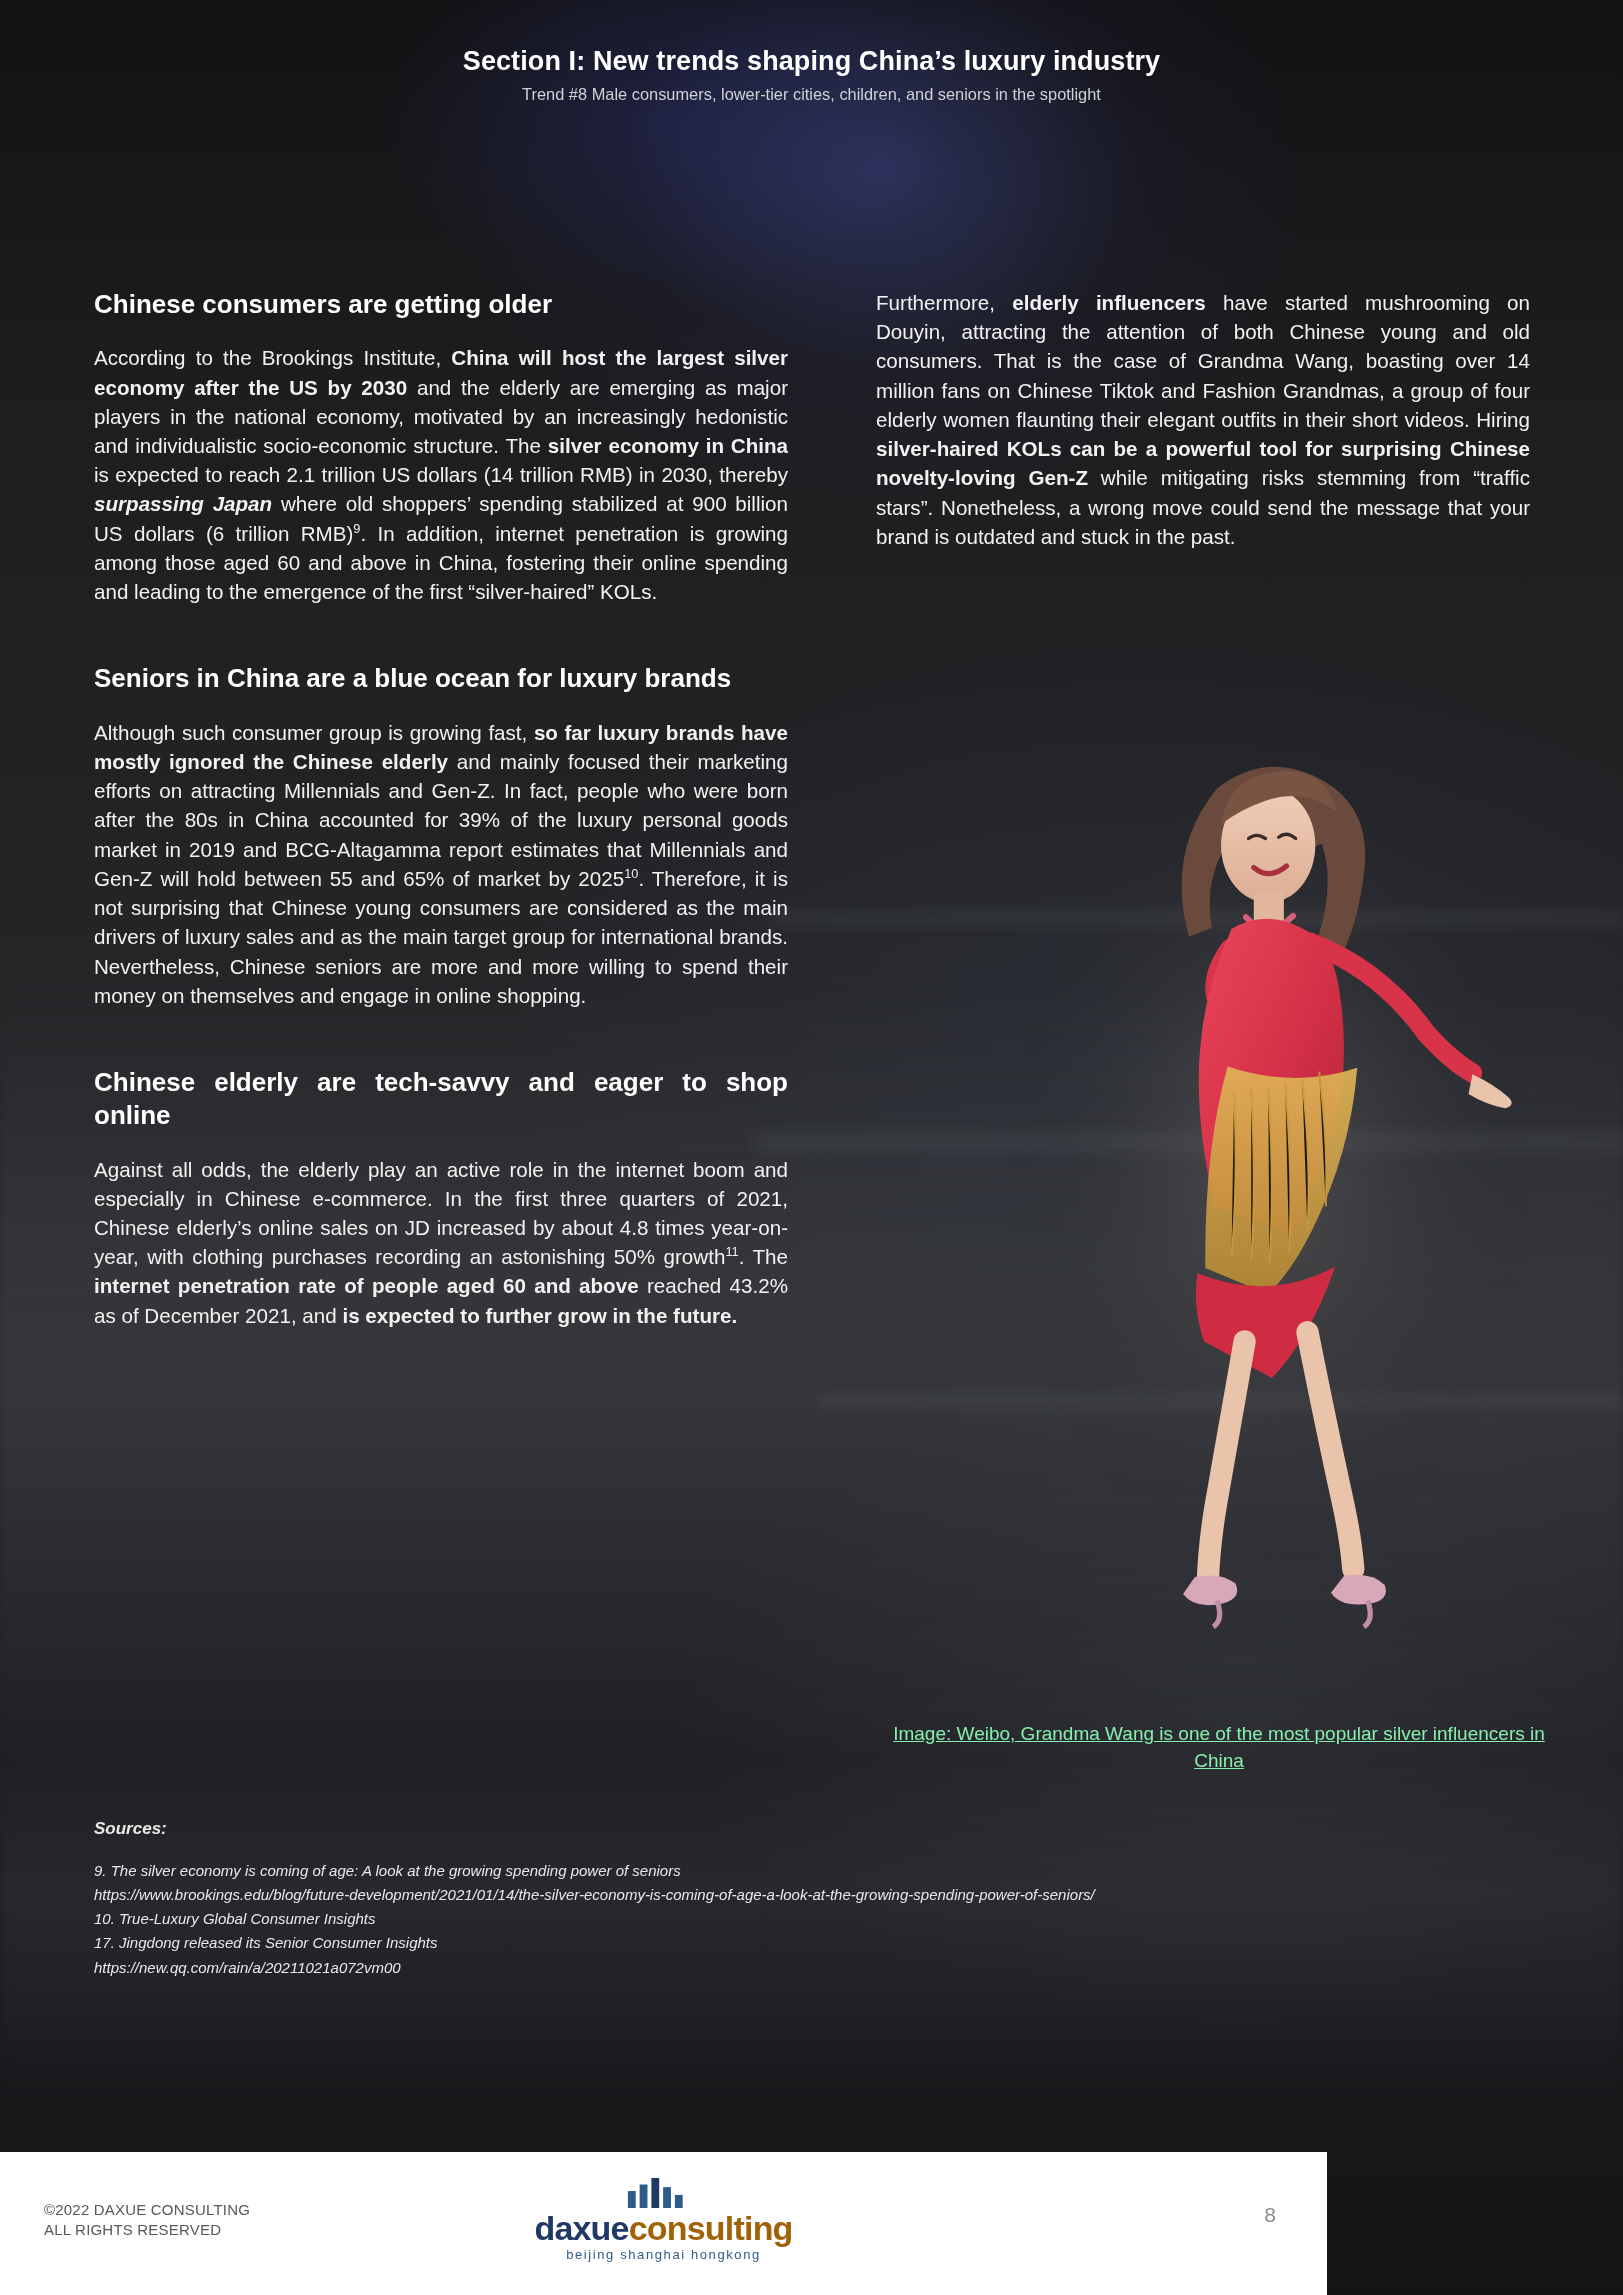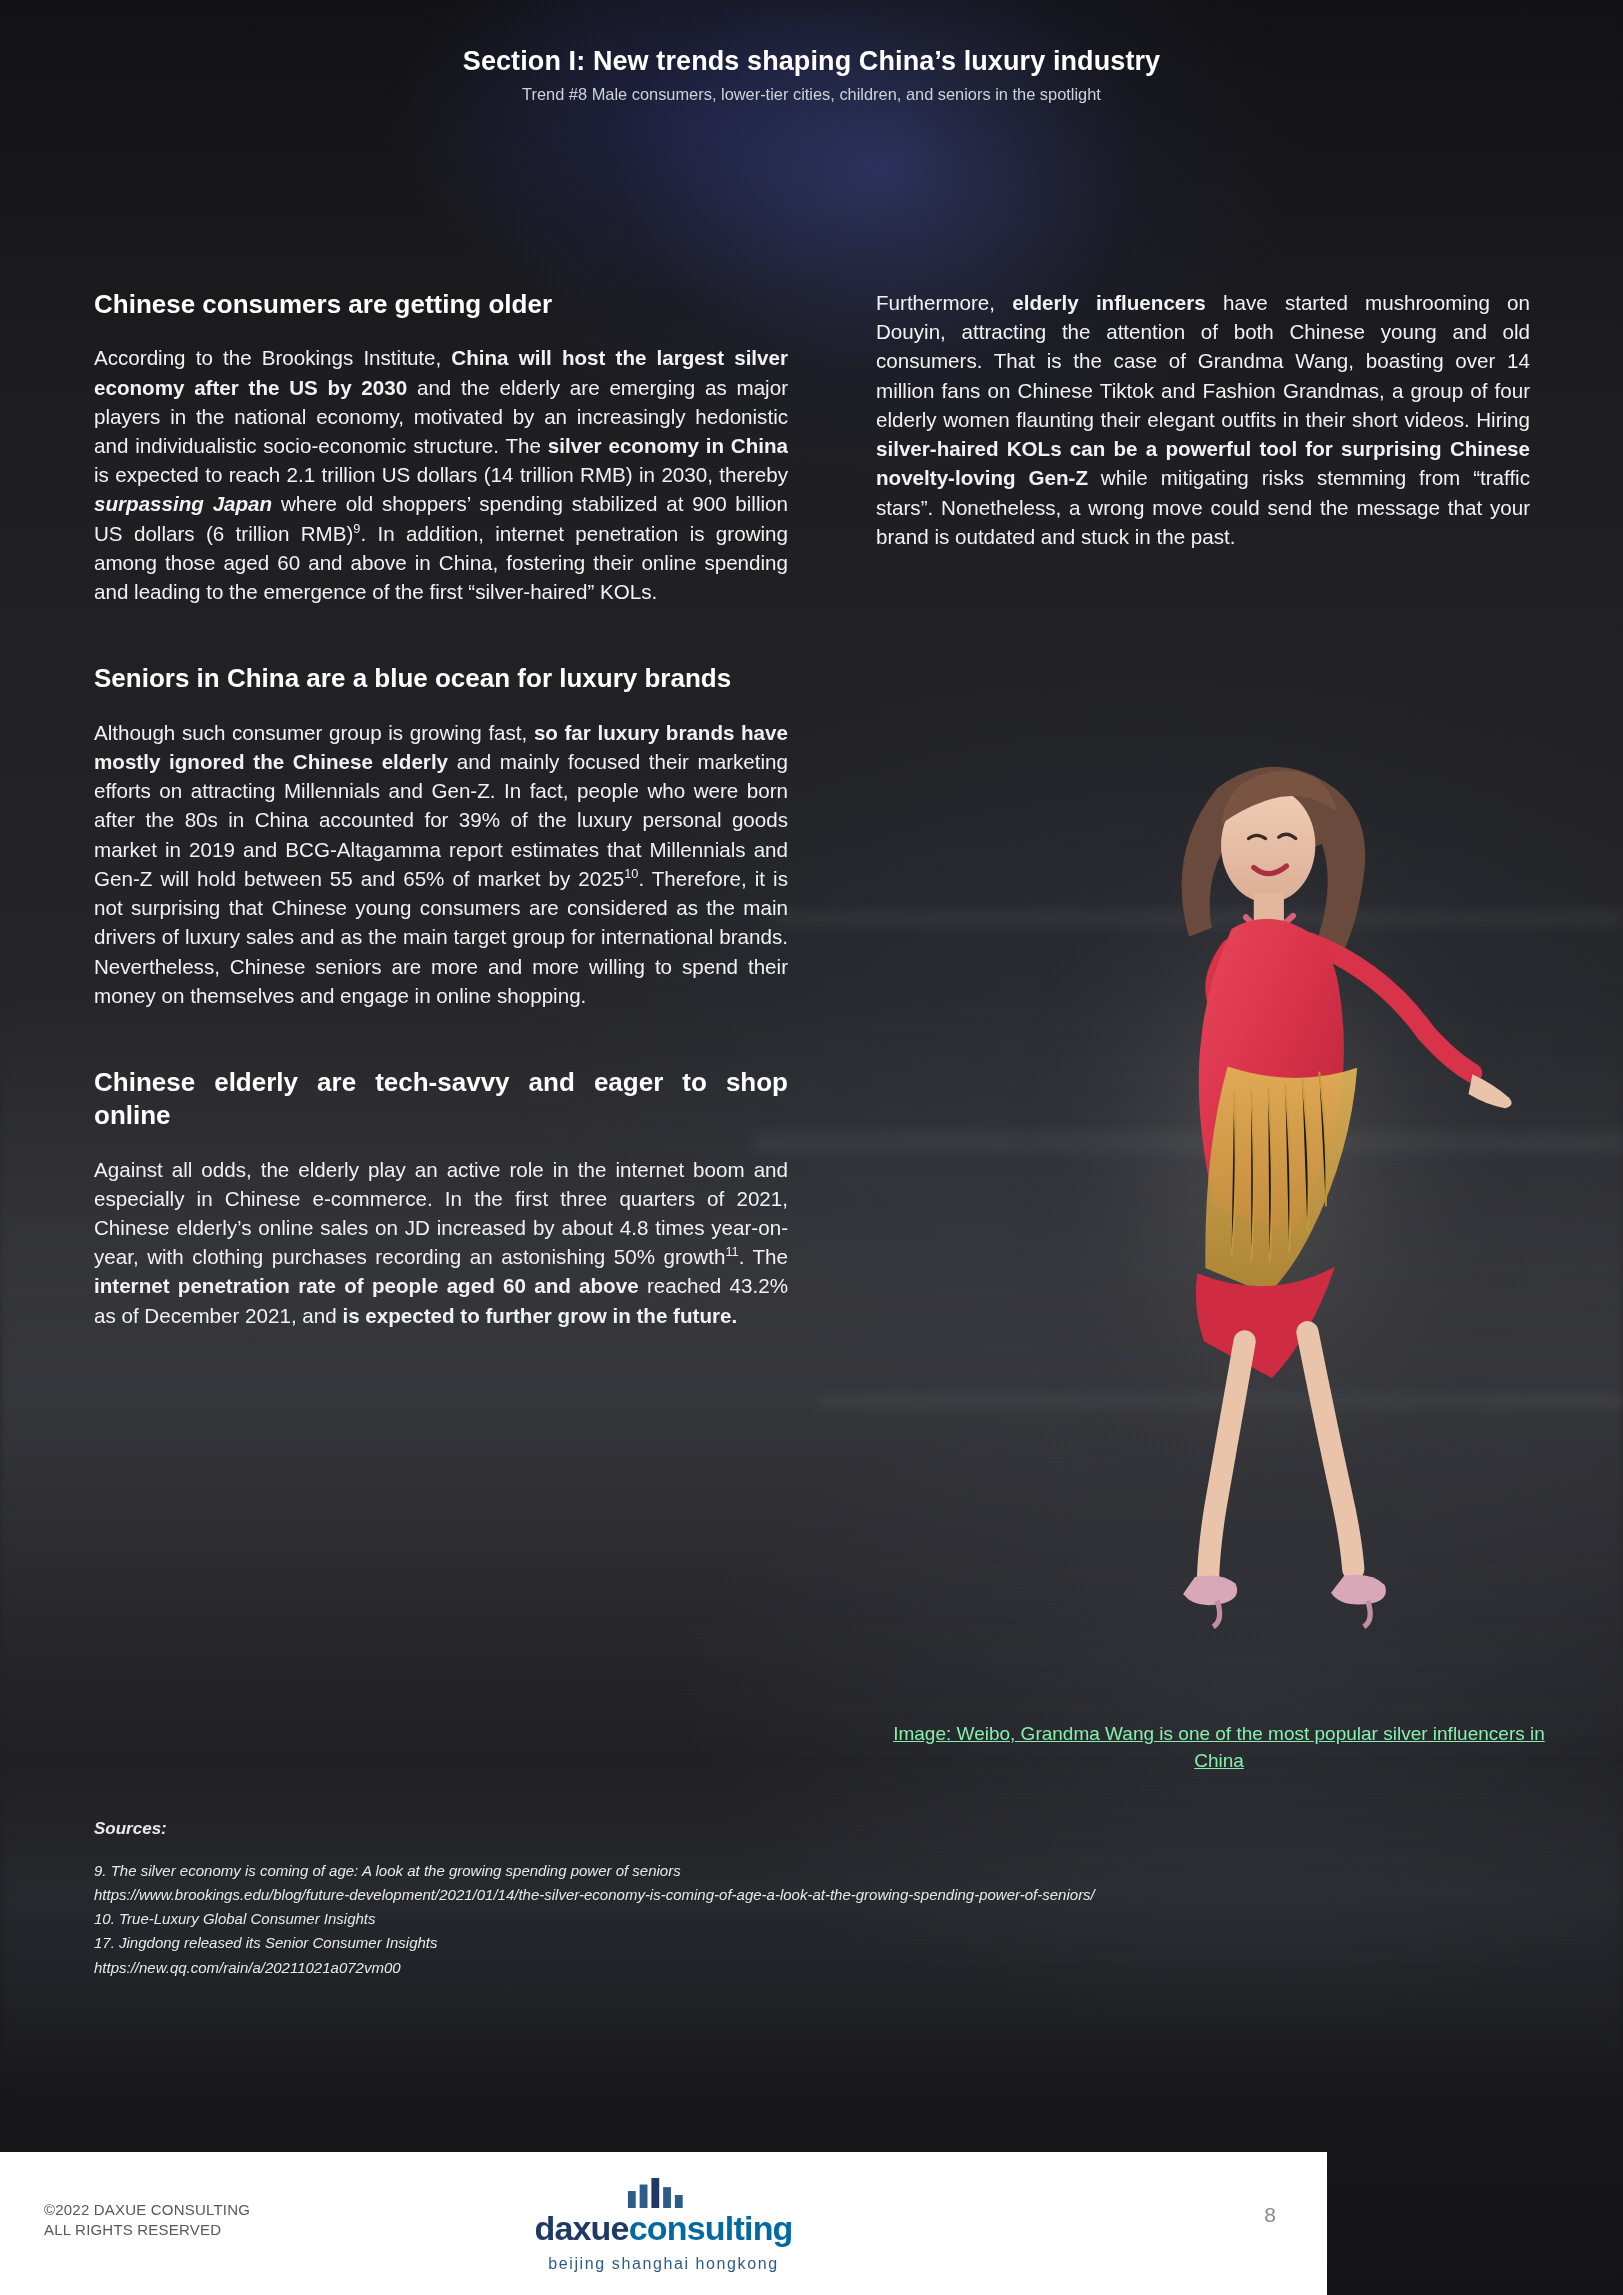--- a/index.html
+++ b/index.html
@@ -184,24 +184,24 @@
     margin: 0 auto 2.6px auto;
     height: 30px;
   }
   .logo-text {
     font-size: 34px;
     font-weight: bold;
     letter-spacing: -0.8px;
     line-height: 1;
   }
   .logo-daxue { color: #1f3864; }
-  .logo-consulting { color: #0369a1; }
+  .logo-consulting { color: #a16207; }
   .logo-cities {
-    margin-top: 10px;
-    font-size: 16px;
+    margin-top: 2px;
+    font-size: 13px;
     color: #2e5c8a;
     letter-spacing: 1.6px;
     text-align: center;
   }
 </style>
 </head>
 <body>
 
 <div class="page">
 

